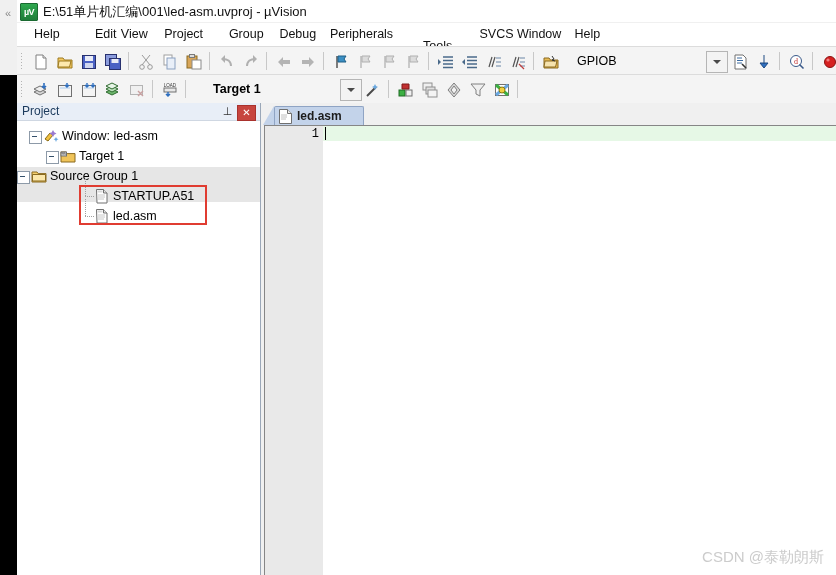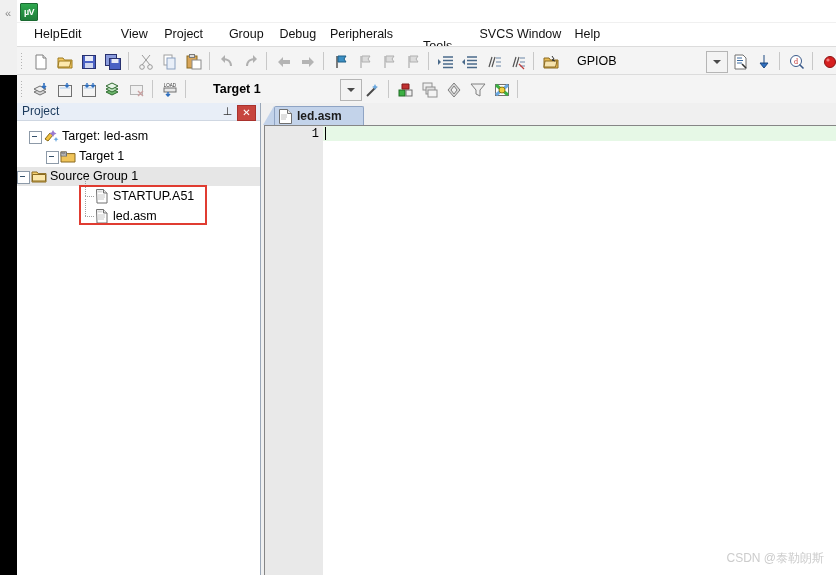--- a/index.html
+++ b/index.html
@@ -41,21 +41,21 @@
 
   
   .panel{position:absolute;left:17px;top:103px;width:243px;height:472px;background:#ffffff;border-right:1px solid #9aa7b8;}
   .panel-head{position:absolute;left:0;top:0;width:243px;height:17px;background:#e8eef7;border-bottom:1px solid #cfd7e2;}
   .panel-title{position:absolute;left:5px;top:0;line-height:17px;font-size:12px;color:#1b3a5c;}
   .panel-pin{position:absolute;right:26px;top:2px;width:13px;height:13px;color:#333;font-size:11px;line-height:13px;text-align:center;}
   .panel-close{position:absolute;right:4px;top:2px;width:17px;height:14px;background:#c7453f;border:1px solid #a9322d;color:#fff;font-size:10px;font-weight:bold;line-height:13px;text-align:center;}
   .panel-body{position:absolute;left:0;top:18px;width:243px;height:454px;background:#fff;overflow:hidden;}
 
   
-  .tnode{position:absolute;height:19px;line-height:19px;white-space:nowrap;font-size:12.5px;color:#000;}
+  .tnode{position:absolute;height:35px;line-height:19px;white-space:nowrap;font-size:12.5px;color:#000;}
   .tnode.sel{background:#e6e6e6;}
   .tlabel{position:absolute;left:22px;top:0;line-height:19px;}
   .texp{position:absolute;left:0;top:4px;width:11px;height:11px;border:1px solid #8d9aa8;background:#fff;}
   .texp:after{content:"";position:absolute;left:2px;top:4px;width:5px;height:1px;background:#35506b;}
   .ticon{position:absolute;left:14px;top:2px;width:16px;height:15px;}
   .dotted-v{position:absolute;width:1px;background-image:linear-gradient(#a0a0a0 50%,transparent 50%);background-size:1px 2px;}
   .dotted-h{position:absolute;height:1px;background-image:linear-gradient(to right,#a0a0a0 50%,transparent 50%);background-size:2px 1px;}
   .redbox{position:absolute;border:2px solid #e03c31;}
 
   
@@ -66,39 +66,40 @@
   .etab-skew{position:absolute;left:2px;top:3px;width:0;height:0;border-bottom:19px solid #c3d3ea;border-left:11px solid transparent;}
   .etab-label{position:absolute;left:22px;top:0;line-height:19px;font-size:12px;font-weight:bold;color:#1c1c1c;white-space:nowrap;}
   .etab-icon{position:absolute;left:4px;top:2px;width:13px;height:15px;}
   .edit-frame{position:absolute;left:3px;top:22px;right:0;bottom:0;background:#fff;border-left:1px solid #868686;border-top:1px solid #868686;}
   .gutter{position:absolute;left:0;top:0;width:58px;bottom:0;background:#e9e9e9;}
   .gutter-num{position:absolute;right:4px;top:1px;font-family:"Liberation Mono","DejaVu Sans Mono",monospace;font-size:12px;color:#000;line-height:15px;}
   .curline{position:absolute;left:58px;right:0;top:0;height:15px;background:#e6f8e6;}
   .caret{position:absolute;left:60px;top:1px;width:1px;height:13px;background:#000;}
 
   
-  .watermark{position:absolute;right:12px;bottom:8px;font-size:12px;color:#cccccc;white-space:nowrap;}
+  .watermark{position:absolute;right:12px;bottom:8px;font-size:15px;color:#cccccc;white-space:nowrap;}
 
   .doc-icon-sh{fill:#ffffff;stroke:#707070;stroke-width:1;}
 </style>
 </head>
 <body>
 
 <div id="app">
 
   <div class="left-black"></div>
   <div class="left-chevron">«</div>
 
   <div class="titlebar">
     <div class="title-icon">µV</div>
+    <div class="title-text">E:\51单片机汇编\001\led-asm.uvproj - µVision</div>
   </div>
 
   <div class="menubar" id="menubar">
       <div class="menu-item" style="left: 10px;">Help</div>
-      <div class="menu-item" style="left: 36px; text-align: right;">Edit</div>
+      <div class="menu-item" style="left: 71px; text-align: right;">Edit</div>
       <div class="menu-item" style="left: 96.8px;">View</div>
       <div class="menu-item" style="left: 140.2px;">Project</div>
       <div class="menu-item" style="left: 204.9px;">Group</div>
       <div class="menu-item" style="left: 255.4px;">Debug</div>
       <div class="menu-item" style="left: 305.9px;">Peripherals</div>
       <div class="menu-item" style="left: 399px; margin-top: 12px;">Tools</div>
       <div class="menu-item" style="left: 449.5px; margin-left: 6px;">SVCS</div>
       <div class="menu-item" style="left: 492.9px;">Window</div>
       <div class="menu-item" style="left: 550.5px;">Help</div>
     </div>
@@ -376,21 +377,21 @@
       <div class="panel-close">✕</div>
     </div>
     <div class="panel-body" id="tree">
         <div class="tnode" style="left: 12px; top: 6px;">
           <span class="texp"></span>
           <span class="ticon"><svg width="16" height="15" viewBox="0 0 16 15">
               <path d="M2 10l5-6 3 2-5 6z" fill="#f0c040" stroke="#8a6a10"></path>
               <path d="M10 1l1.2 2.2L13.5 4.5 11.2 5.7 10 8 8.8 5.7 6.5 4.5 8.8 3.2z" fill="#9a7ad0"></path>
               <path d="M13 8l.8 1.5 1.7.8-1.7.8L13 13l-.8-1.9-1.7-.8 1.7-.8z" fill="#6aa8e0"></path>
             </svg></span>
-          <span class="tlabel" style="left: 33px;">Target: led-asm</span>
+          <span class="tlabel" style="left: 33px;">Window: led-asm</span>
         </div>
         <div class="tnode" style="left: 29px; top: 26px;">
           <span class="texp"></span>
           <span class="ticon"><svg width="16" height="15" viewBox="0 0 16 15">
               <path d="M1 3h5l1.2 1.6H15V13H1z" fill="#f0c45a" stroke="#8a6a20"></path>
               <rect x="1" y="3" width="5.5" height="4" fill="#d8d8d8" stroke="#707070"></rect>
               <path d="M1.6 3.6h1v1h-1zM2.6 4.6h1v1h-1zM3.6 3.6h1v1h-1zM4.6 4.6h1v1h-1z" fill="#444"></path>
             </svg></span>
           <span class="tlabel" style="left: 33px;">Target 1</span>
         </div>

